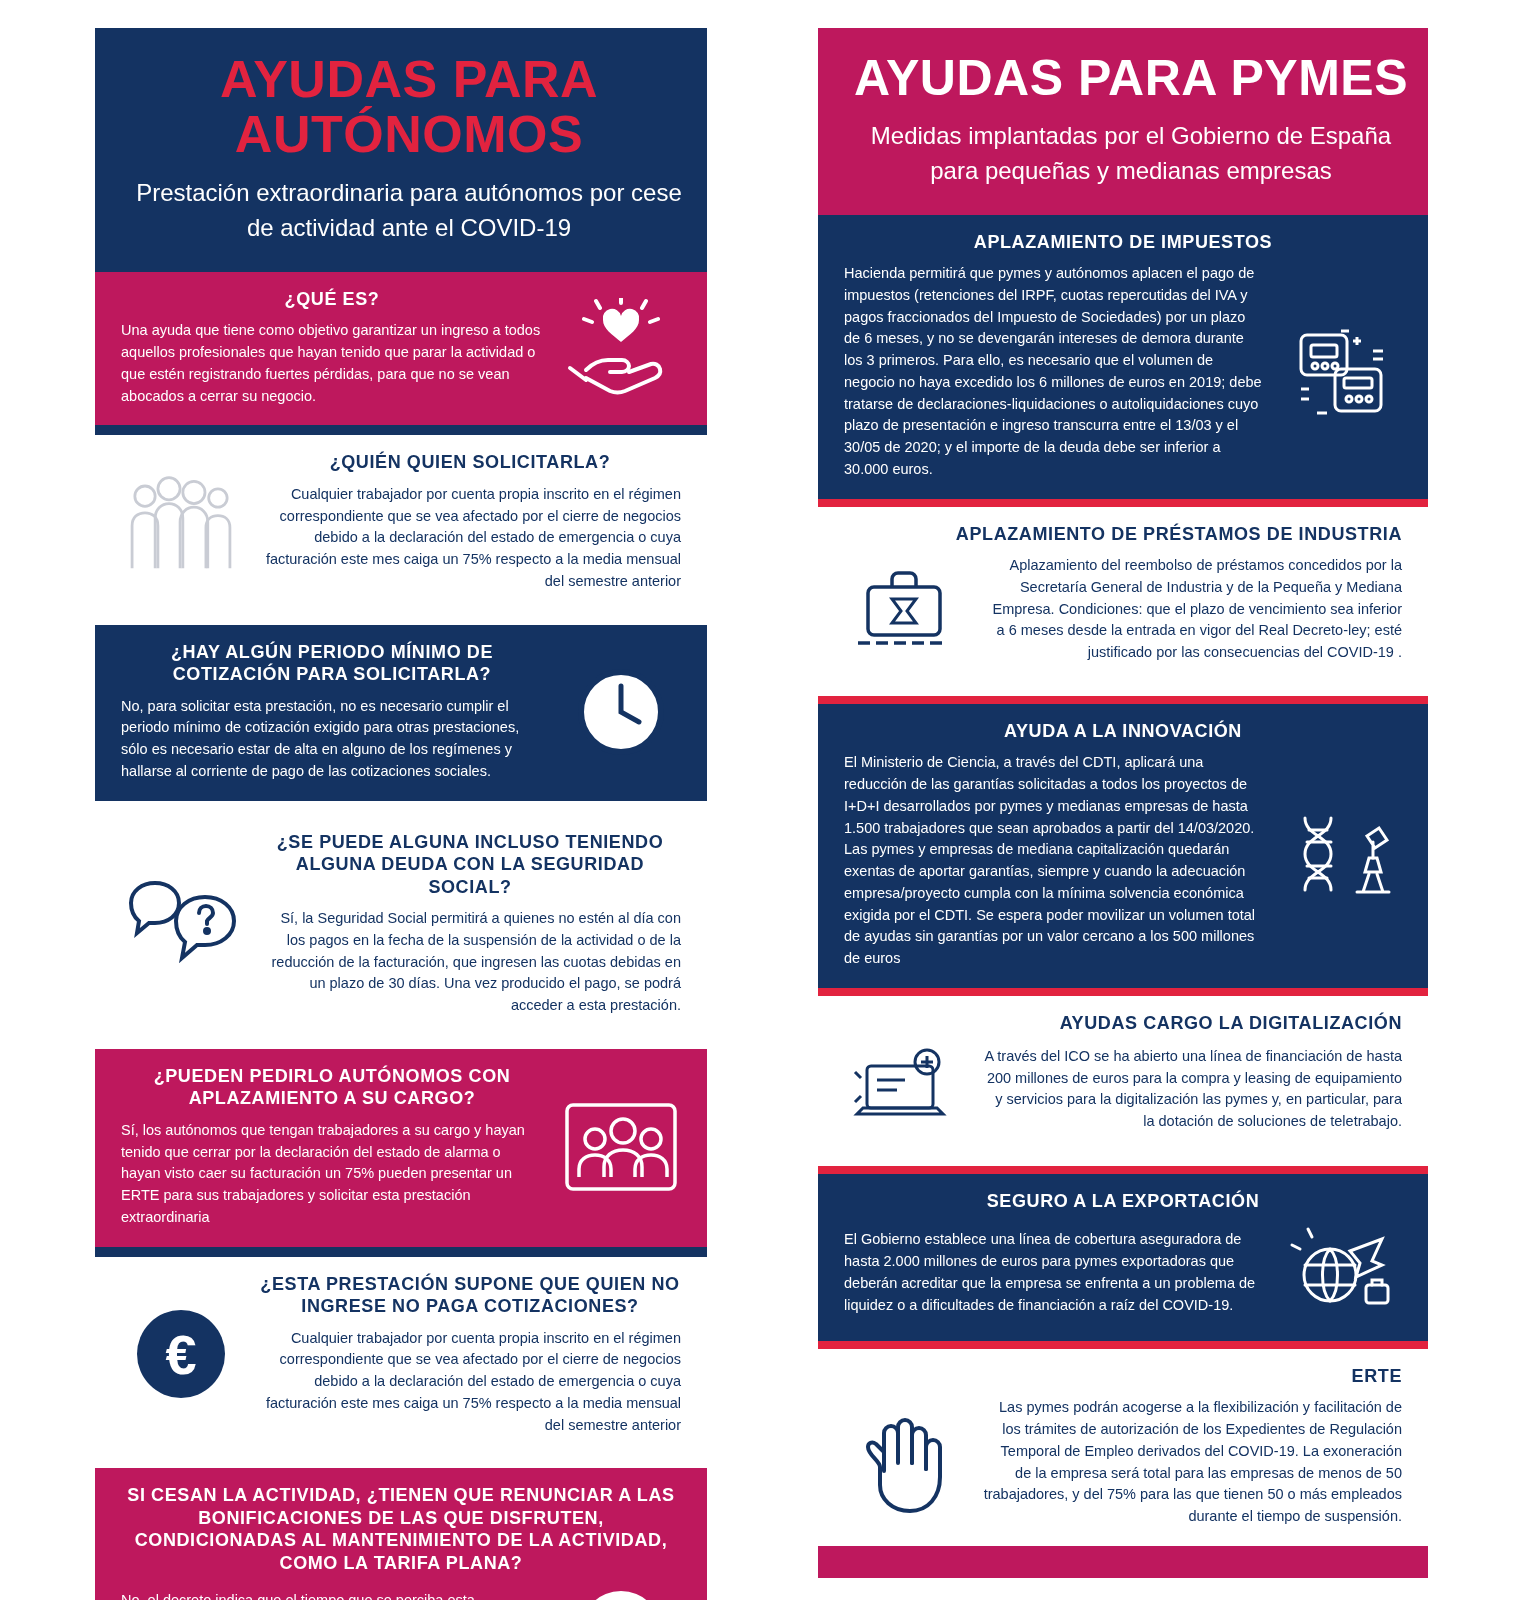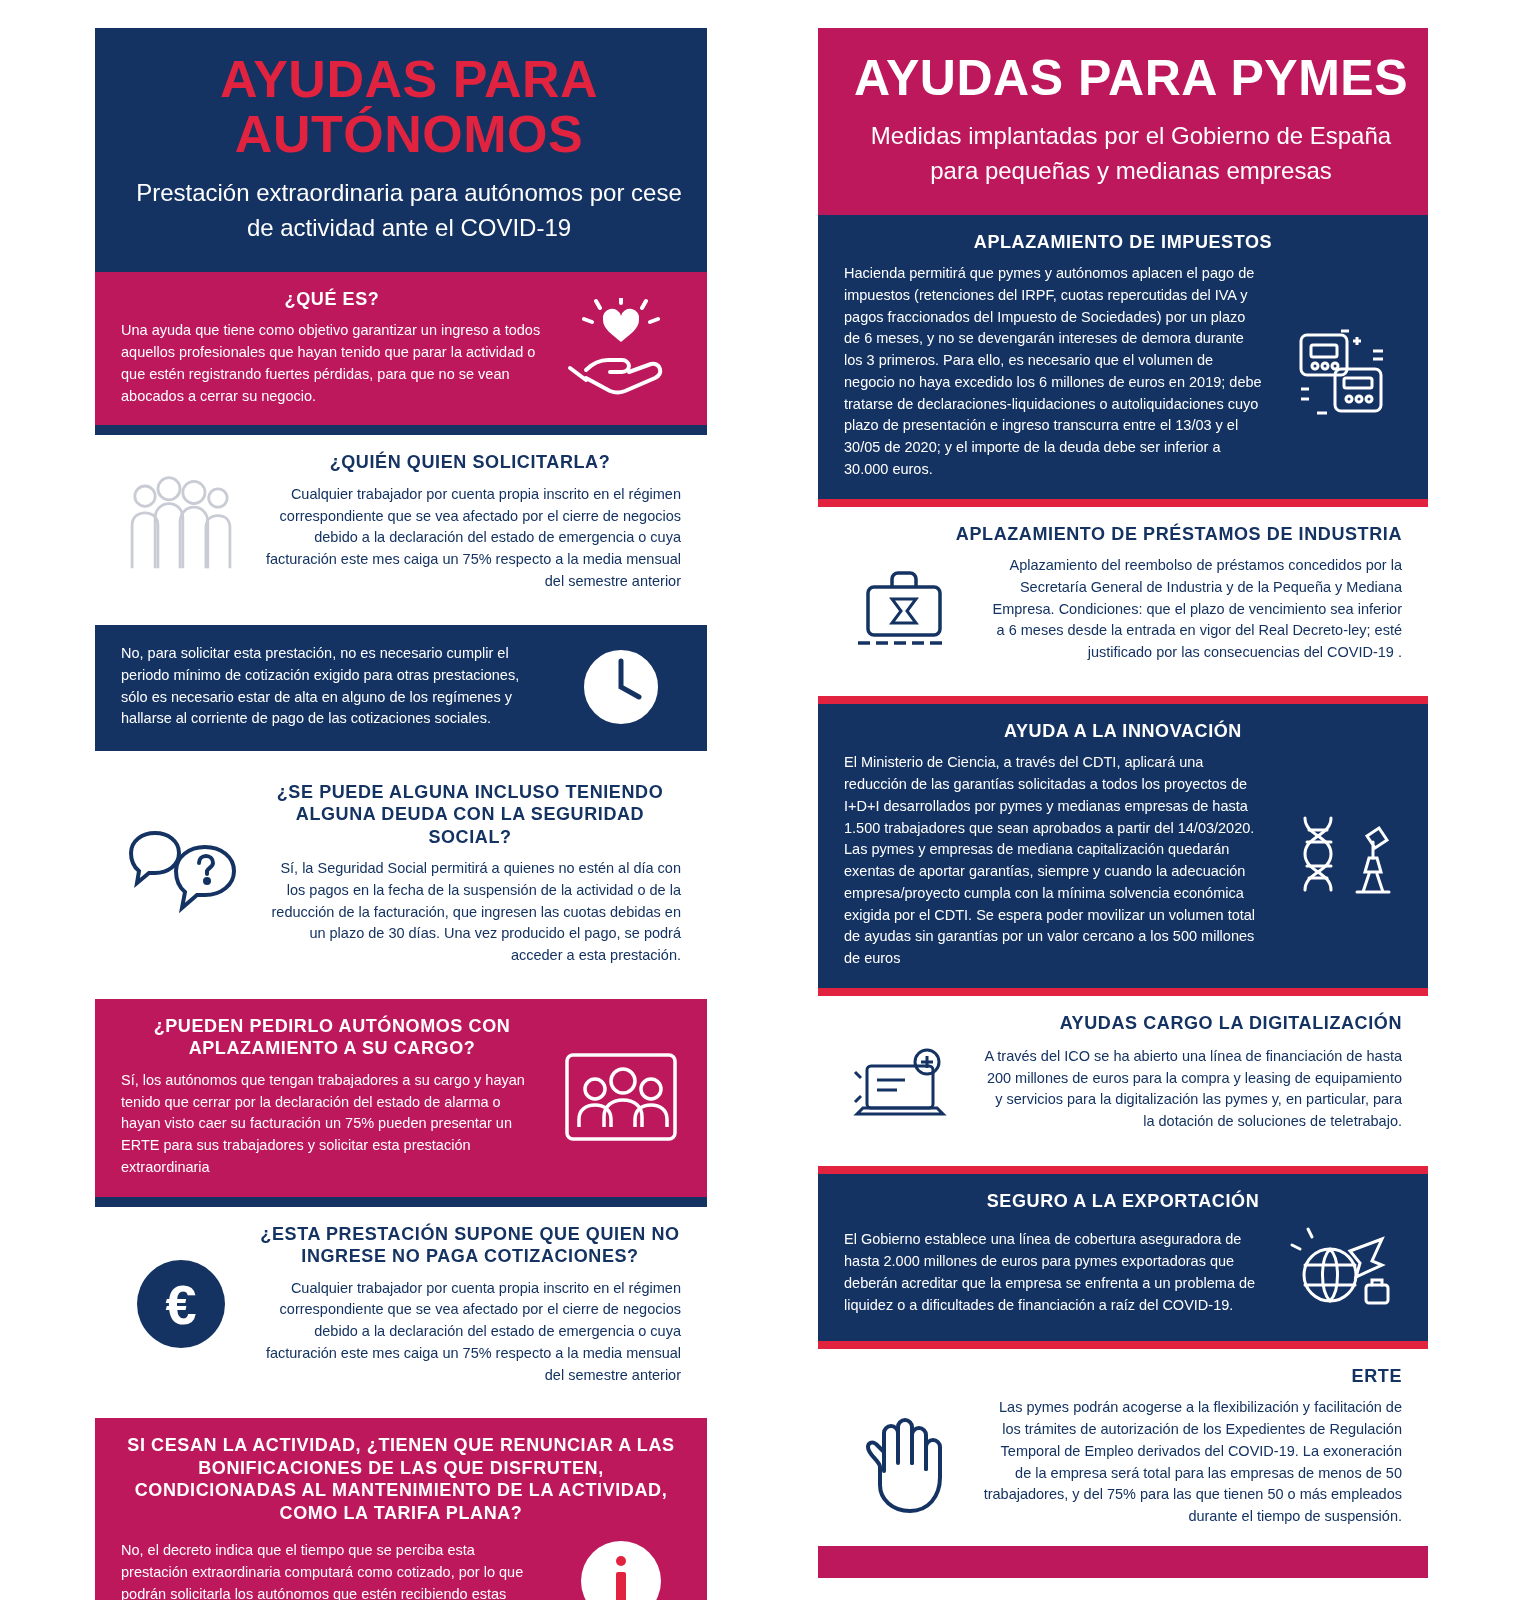--- a/index.html
+++ b/index.html
@@ -144,20 +144,21 @@
           <div class="sec-body c-navy">Cualquier trabajador por cuenta propia inscrito en el régimen correspondiente que se vea afectado por el cierre de negocios debido a  la declaración del estado de emergencia o cuya facturación este mes caiga un 75% respecto a la media mensual del semestre anterior</div>
         </div>
       </div>
     </div>
 
     <div class="gap-white"></div>
 
     <div class="block navy sec">
       <div class="row">
         <div class="txt t-left">
+          <div class="sec-title c-white">¿HAY ALGÚN PERIODO MÍNIMO DE COTIZACIÓN PARA SOLICITARLA?</div>
           <div class="sec-body c-white">No, para solicitar esta prestación, no es necesario cumplir el periodo mínimo de cotización exigido para otras prestaciones, sólo es necesario estar de alta en alguno de los regímenes y hallarse al corriente de pago de las cotizaciones sociales.</div>
         </div>
         <div class="ico">
           <svg width="92" height="92" viewBox="0 0 92 92">
             <circle cx="46" cy="46" r="40" fill="#fff"></circle>
             <circle cx="46" cy="46" r="40" fill="none" stroke="#143362" stroke-width="6"></circle>
             <path d="M46 20v26l18 10" fill="none" stroke="#143362" stroke-width="5" stroke-linecap="round"></path>
           </svg>
         </div>
       </div>

